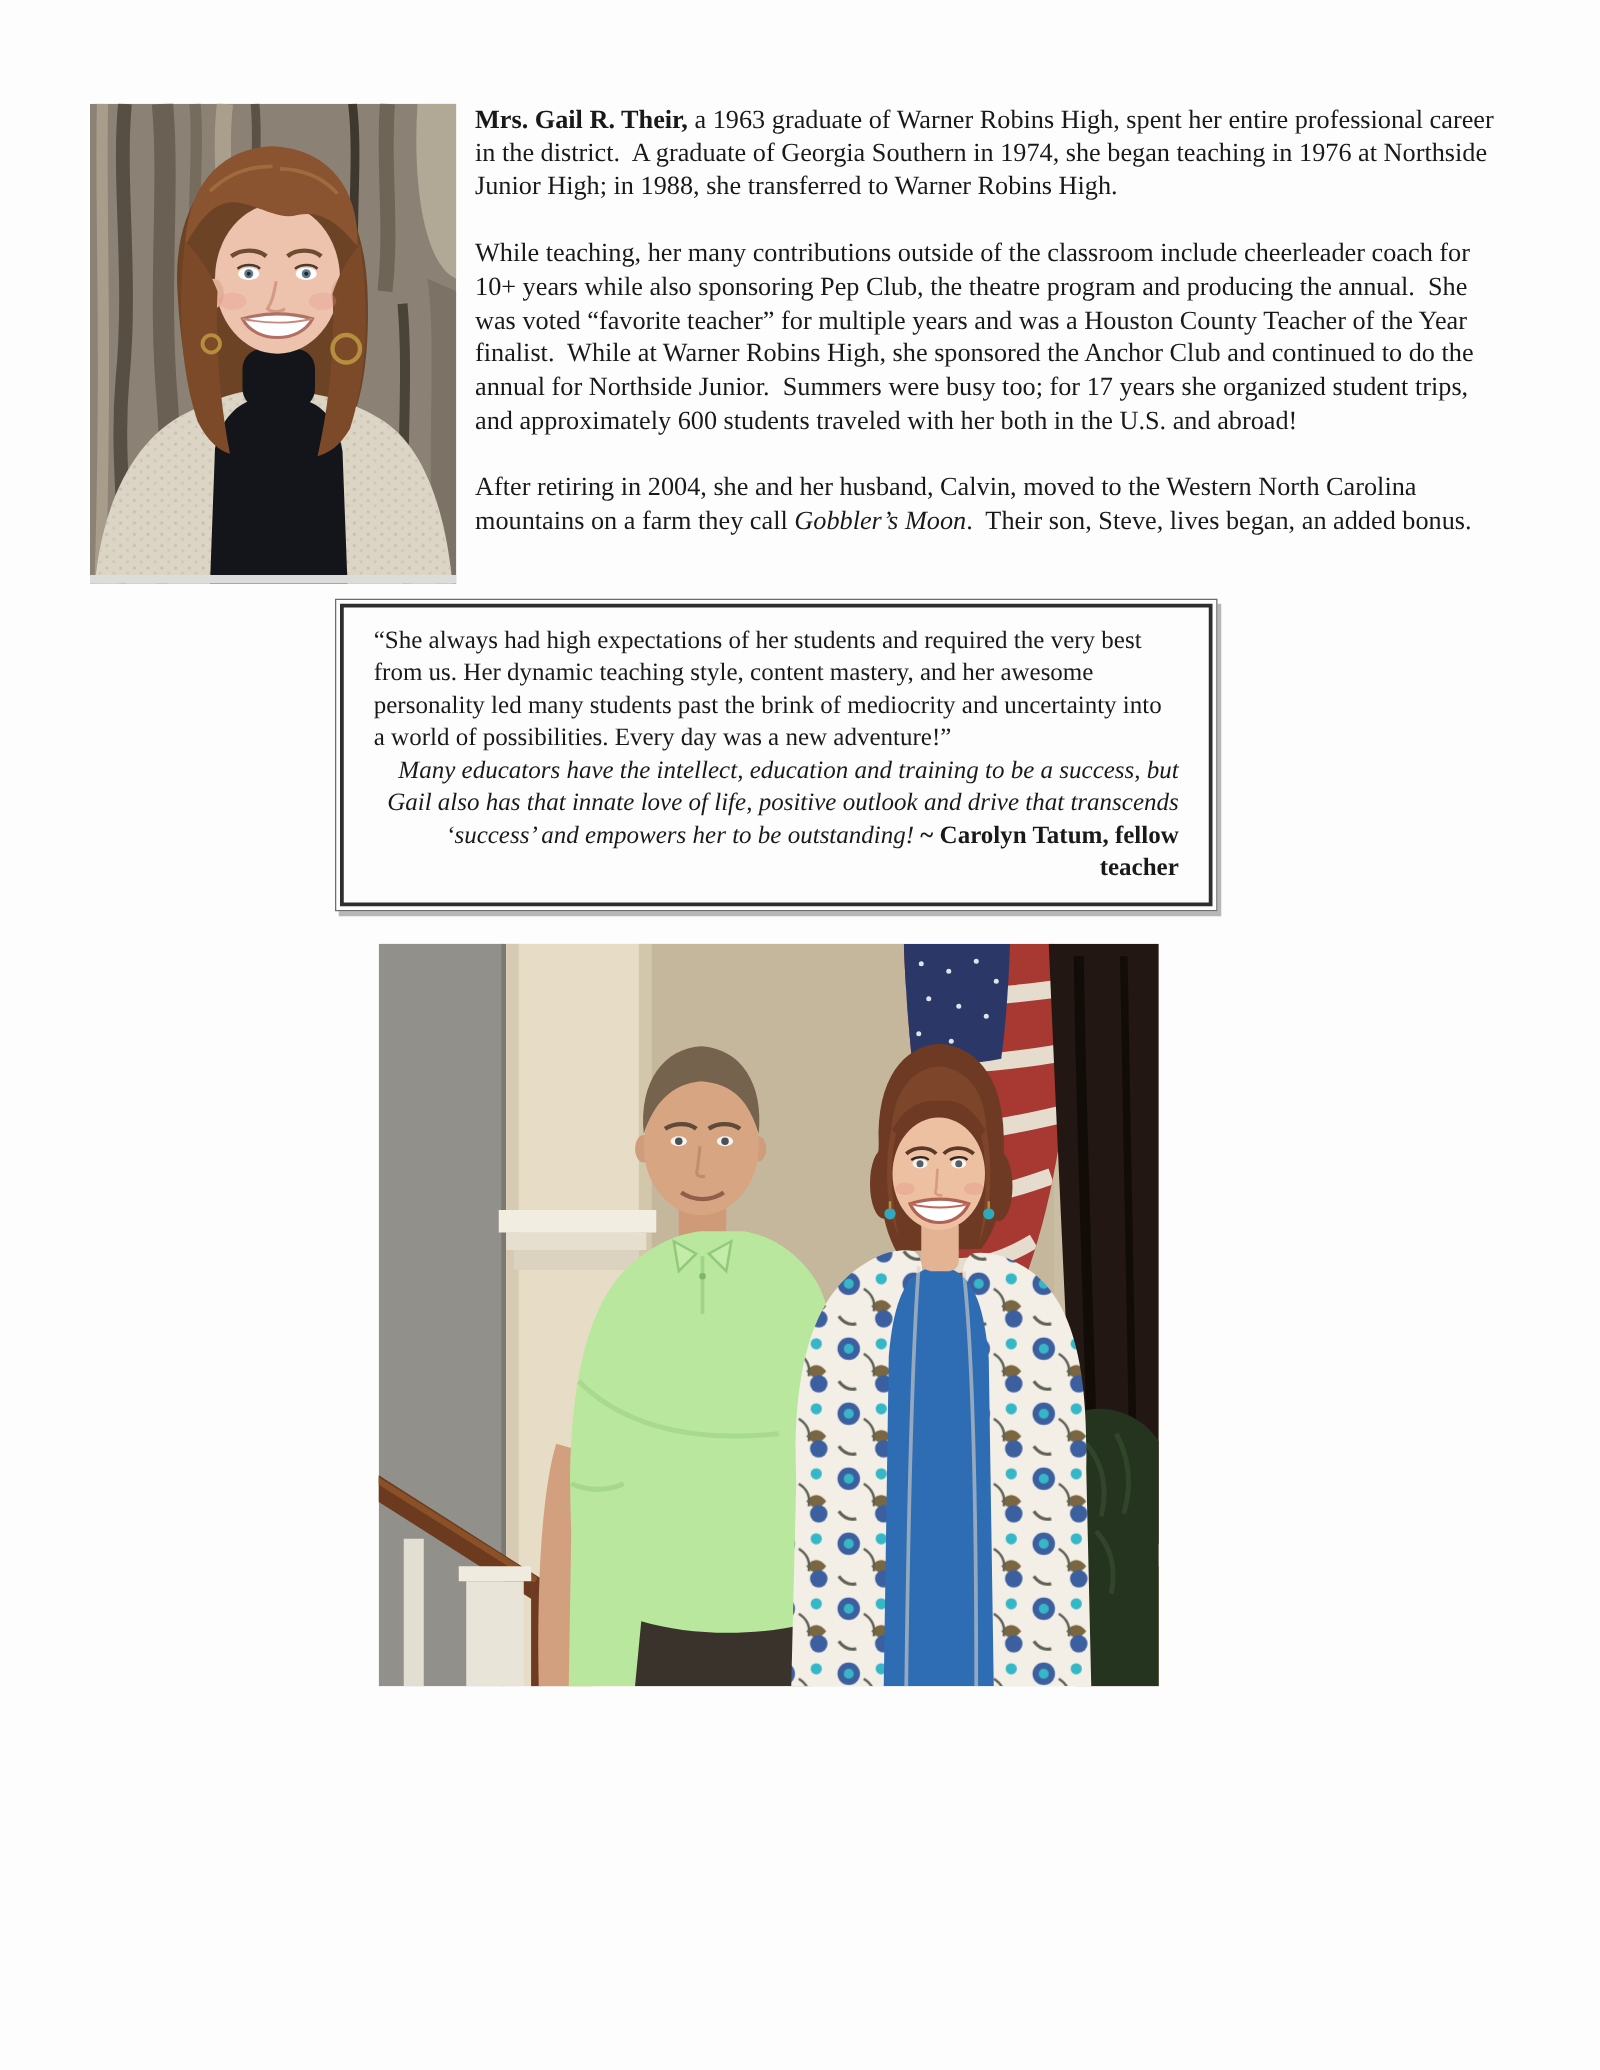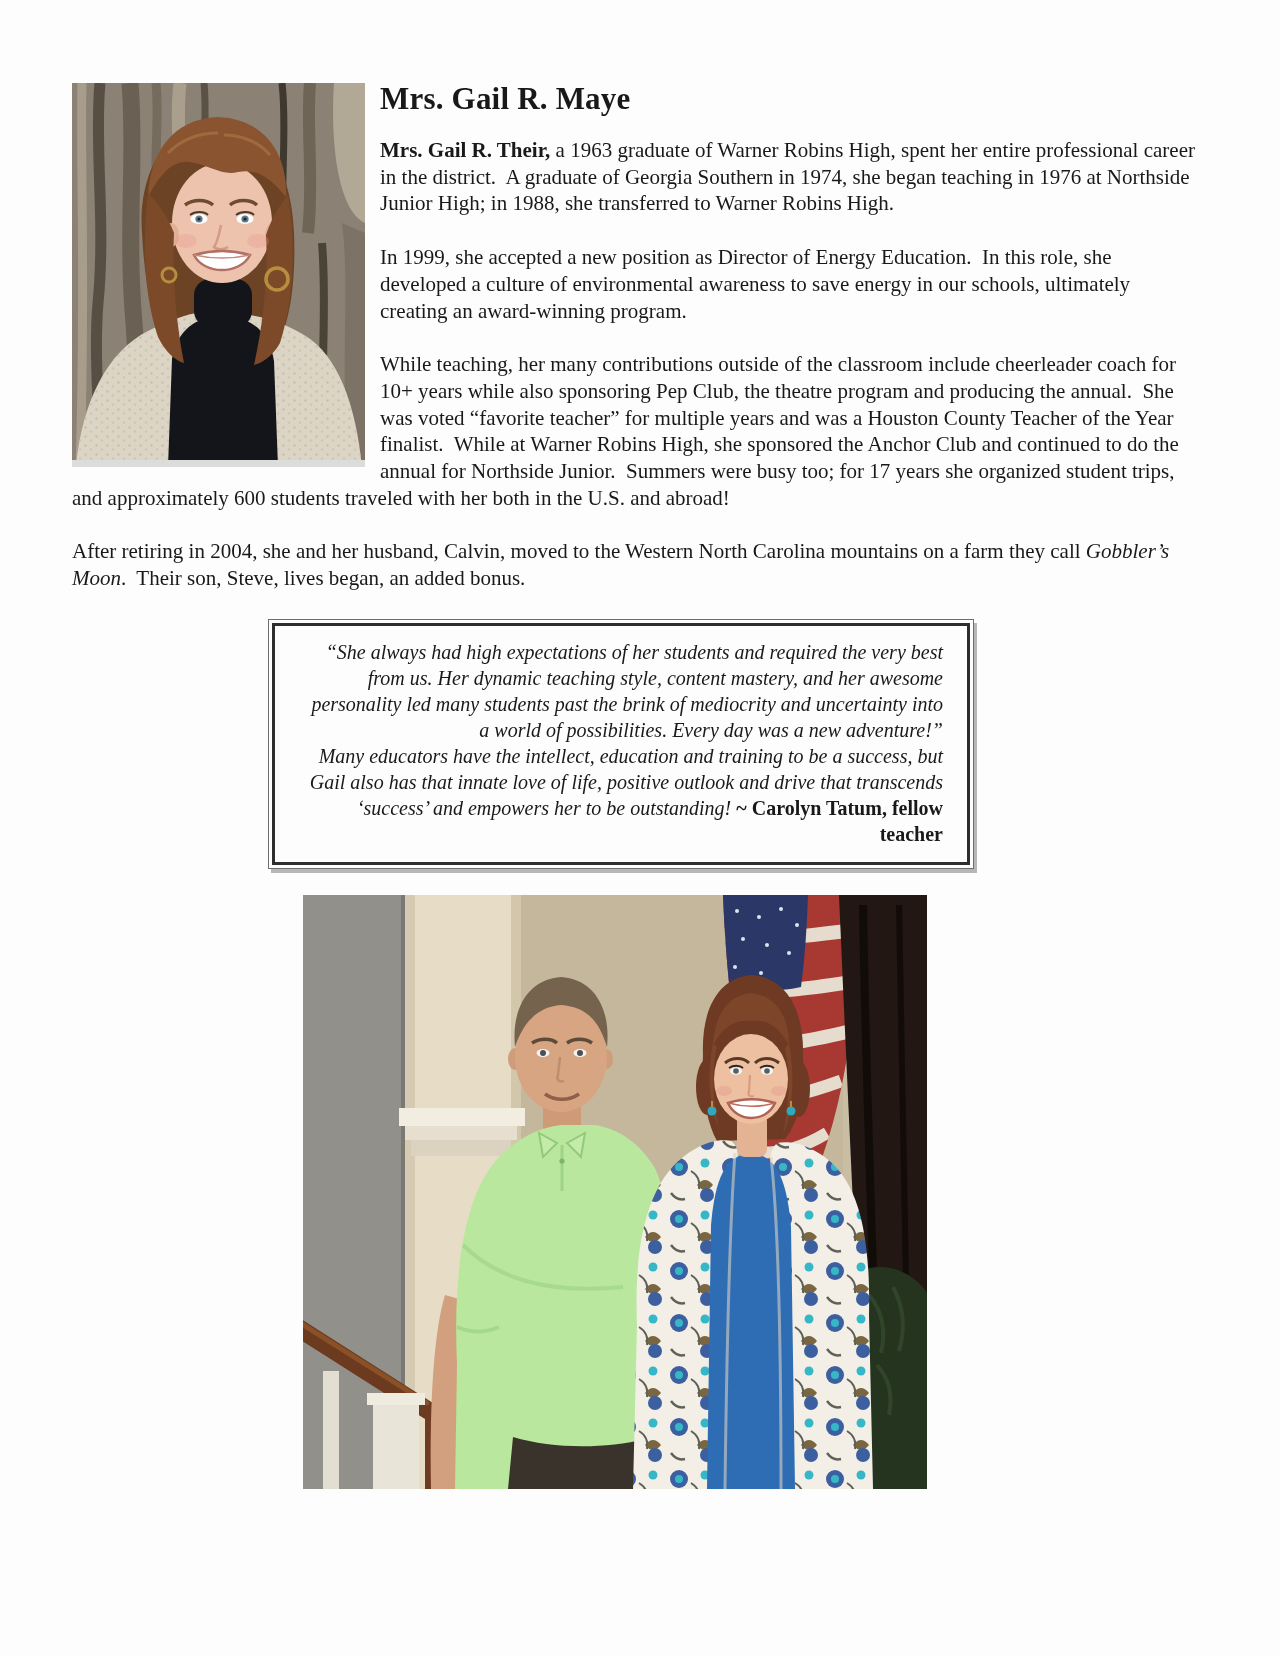--- a/index.html
+++ b/index.html
@@ -43,21 +43,21 @@
     box-shadow:3px 4px 0 rgba(125,125,125,0.55);
   }
   .quote-inner {
     border:3px solid #2e2e2e;
     padding:13px 24px 15px 24px;
   }
   .quote-inner p {
     font-size:20px; line-height:26px;
     margin:0; white-space:pre-wrap;
   }
-  .quote-text { font-style:italic; text-align:right; }
+  .quote-text { text-align:left; }
   .quote-attr { font-style:normal; font-weight:bold; text-align:center; margin:0 0 26px 0 !important; }
   .quote-left { font-style:italic; text-align:right; }
   .quote-left b { font-style:normal; font-weight:bold; }
 
   .couple-fig {
     margin:26px 0 0 231px;
     width:624px; height:594px;
   }
 </style>
 </head>
@@ -125,25 +125,23 @@
       <path d="M122,172 C140,167 160,167 178,172 C168,192 132,192 122,172 Z" fill="#ffffff" stroke="#b27065" stroke-width="2.5"></path>
       <path d="M122,172 C140,176 160,176 178,172" stroke="#c98a7e" stroke-width="1.5" fill="none"></path>
 
       <circle cx="205" cy="196" r="11" stroke="#b68f3e" stroke-width="3.5" fill="none"></circle>
       <circle cx="97" cy="192" r="7" stroke="#b68f3e" stroke-width="3" fill="none"></circle>
 
       <rect x="0" y="377" width="293" height="7" fill="#dcdcda"></rect>
     </svg>
   </div>
 
-  <h1 class="doc-title">Mrs. Gail R. Maye</h1>
 
   <p class="body-para"><b>Mrs. Gail R. Their,</b><span> a 1963 graduate of Warner Robins High, spent her entire professional career in the district.  A graduate of Georgia Southern in 1974, she began teaching in 1976 at Northside Junior High; in 1988, she transferred to Warner Robins High.</span></p>
 
-  <p class="body-para">In 1999, she accepted a new position as Director of Energy Education.  In this role, she developed a culture of environmental awareness to save energy in our schools, ultimately creating an award-winning program.</p>
 
   <p class="body-para">While teaching, her many contributions outside of the classroom include cheerleader coach for 10+ years while also sponsoring Pep Club, the theatre program and producing the annual.  She was voted “favorite teacher” for multiple years and was a Houston County Teacher of the Year finalist.  While at Warner Robins High, she sponsored the Anchor Club and continued to do the annual for Northside Junior.  Summers were busy too; for 17 years she organized student trips, and approximately 600 students traveled with her both in the U.S. and abroad!</p>
 
   <p class="body-para"><span>After retiring in 2004, she and her husband, Calvin, moved to the Western North Carolina mountains on a farm they call </span><i>Gobbler’s Moon</i><span>.  Their son, Steve, lives began, an added bonus.</span></p>
 
   <div class="quote-box">
     <div class="quote-inner">
       <p class="quote-text">“She always had high expectations of her students and required the very best from us. Her dynamic teaching style, content mastery, and her awesome personality led many students past the brink of mediocrity and uncertainty into a world of possibilities. Every day was a new adventure!”</p>
       <p class="quote-left"><span>Many educators have the intellect, education and training to be a success, but Gail also has that innate love of life, positive outlook and drive that transcends ‘success’ and empowers her to be outstanding! </span><b>~ Carolyn Tatum, fellow teacher</b></p>
     </div>

